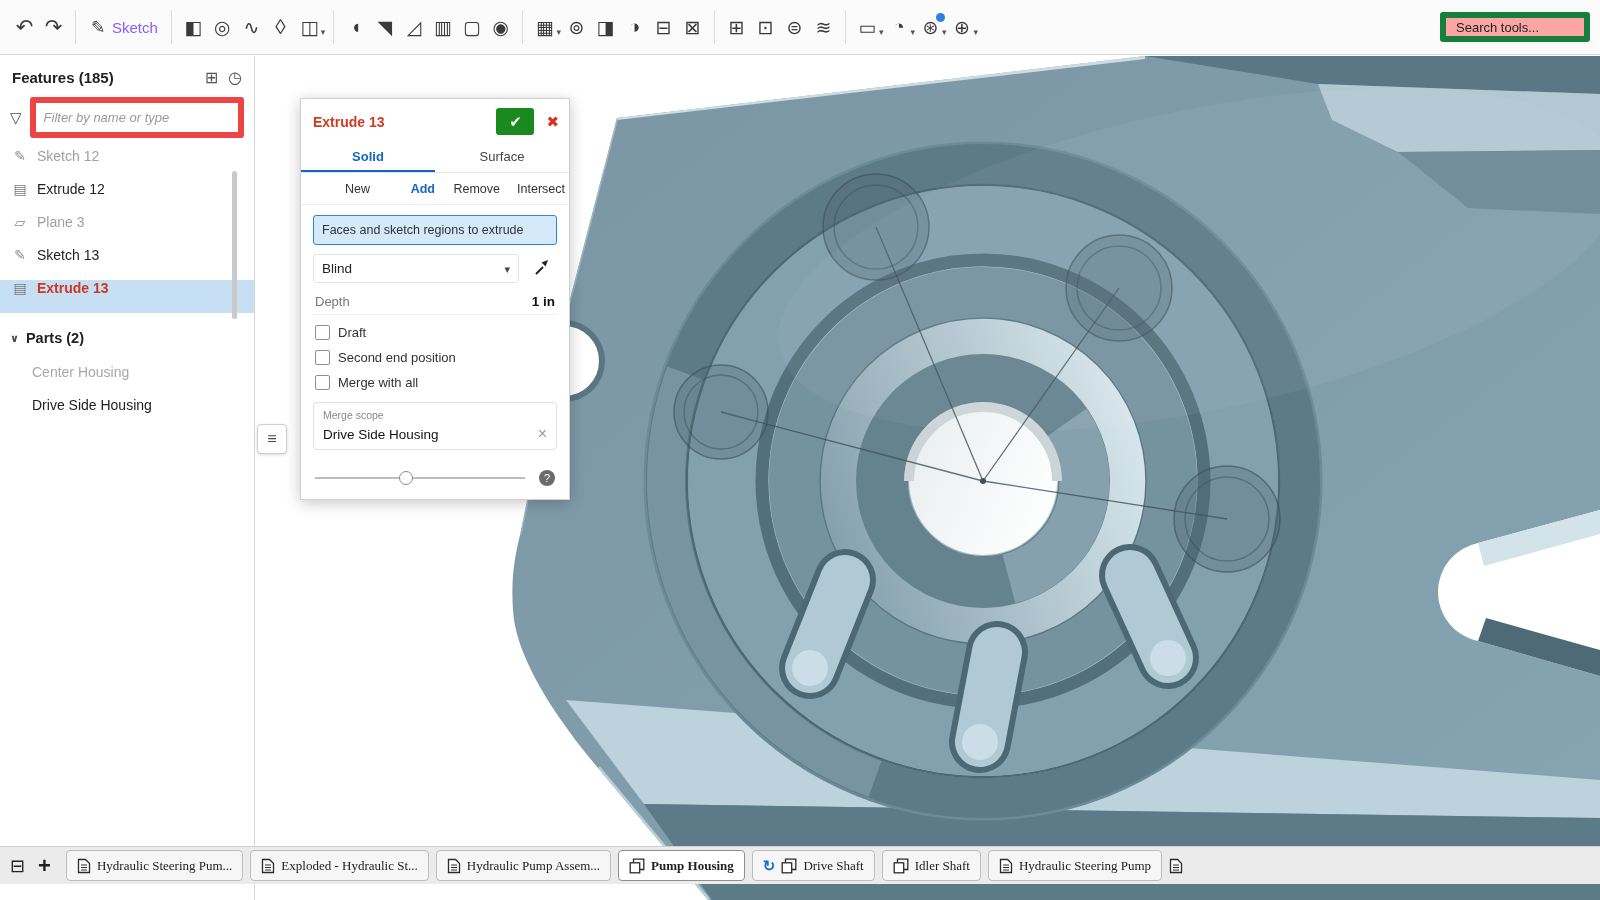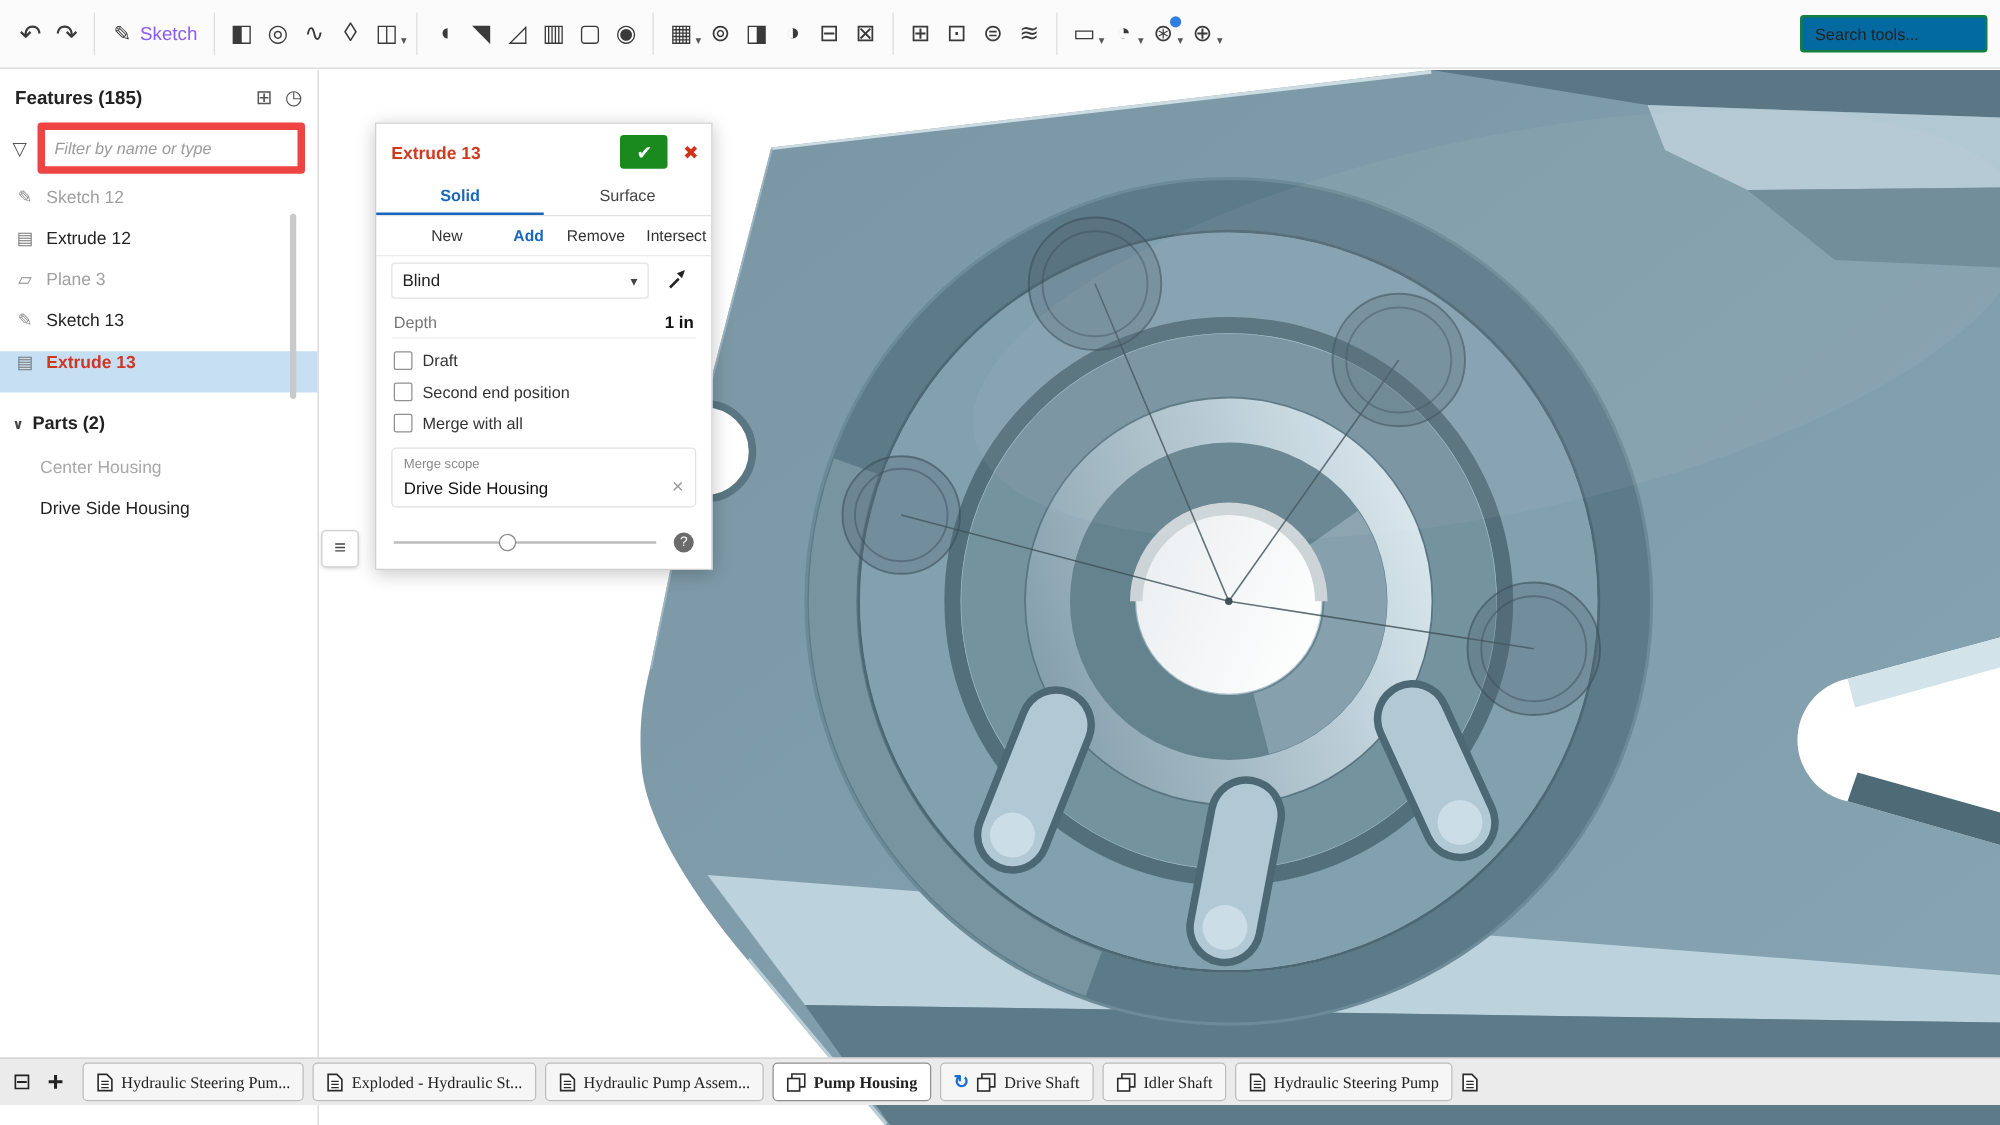--- a/index.html
+++ b/index.html
@@ -44,21 +44,21 @@
   .ic-plane2::before{content:"\25AD"}
   .ic-helix::before{content:"\25D4"}
   .ic-sheet::before{content:"\229B"}
   .ic-custom::before{content:"\2295"}
   .tchev{font-size:9px;color:#555;margin:10px 1px 0 -3px;flex:0 0 auto;}
   .tchev::before{content:"\25BE"}
   .badge{position:absolute;top:4px;right:0;width:9px;height:9px;border-radius:50%;background:#2f7fe0;}
   .tdiv{width:1px;height:34px;background:#ddd;margin:0 7px;flex:0 0 auto;}
   .sketchbtn{display:flex;align-items:center;gap:5px;background:none;border:none;font:15px "Liberation Sans",sans-serif;
     color:#8b5cf6;padding:2px 6px;cursor:pointer;flex:0 0 auto;}
-  .searchtools{margin-left:auto;width:150px;height:30px;background:#0369a1;border:2px solid #15803d;
+  .searchtools{margin-left:auto;width:150px;height:30px;background:#fca5a5;border:6px solid #15803d;
     border-radius:3px;font-size:13px;padding:0 10px;box-sizing:border-box;}
   .searchtools::placeholder{color:#222;opacity:1;}
   
   .sb-head{display:flex;align-items:center;padding:12px 12px 6px;}
   .sb-title{font-size:15px;font-weight:bold;flex:1;}
   .hic{font-size:16px;color:#555;margin-left:10px;cursor:pointer;}
   .hic1::before{content:"\229E"}
   .hic2::before{content:"\25F7"}
   .filter-row{display:flex;align-items:center;padding:4px 10px 10px;gap:8px;}
   .funnel{font-size:15px;color:#555;}
@@ -351,20 +351,21 @@
   <div class="dlg-tabs">
     <span class="dtab active">Solid</span>
     <span class="dtab">Surface</span>
   </div>
   <div class="dlg-modes">
     <span class="mode">New</span>
     <span class="mode active">Add</span>
     <span class="mode">Remove</span>
     <span class="mode">Intersect</span>
   </div>
+  <div class="sel-box">Faces and sketch regions to extrude</div>
   <div class="row-end">
     <div class="dropdown">
       <span>Blind</span>
       <span class="ddchev"></span>
     </div>
     <button class="flipbtn">
       <svg width="20" height="20" viewBox="0 0 20 20">
         <path d="M4 17 L11 10" stroke="#222" stroke-width="2" fill="none"></path>
         <path d="M16 3 L9.5 5.6 L13.6 9.6 Z" fill="#222"></path>
       </svg>

